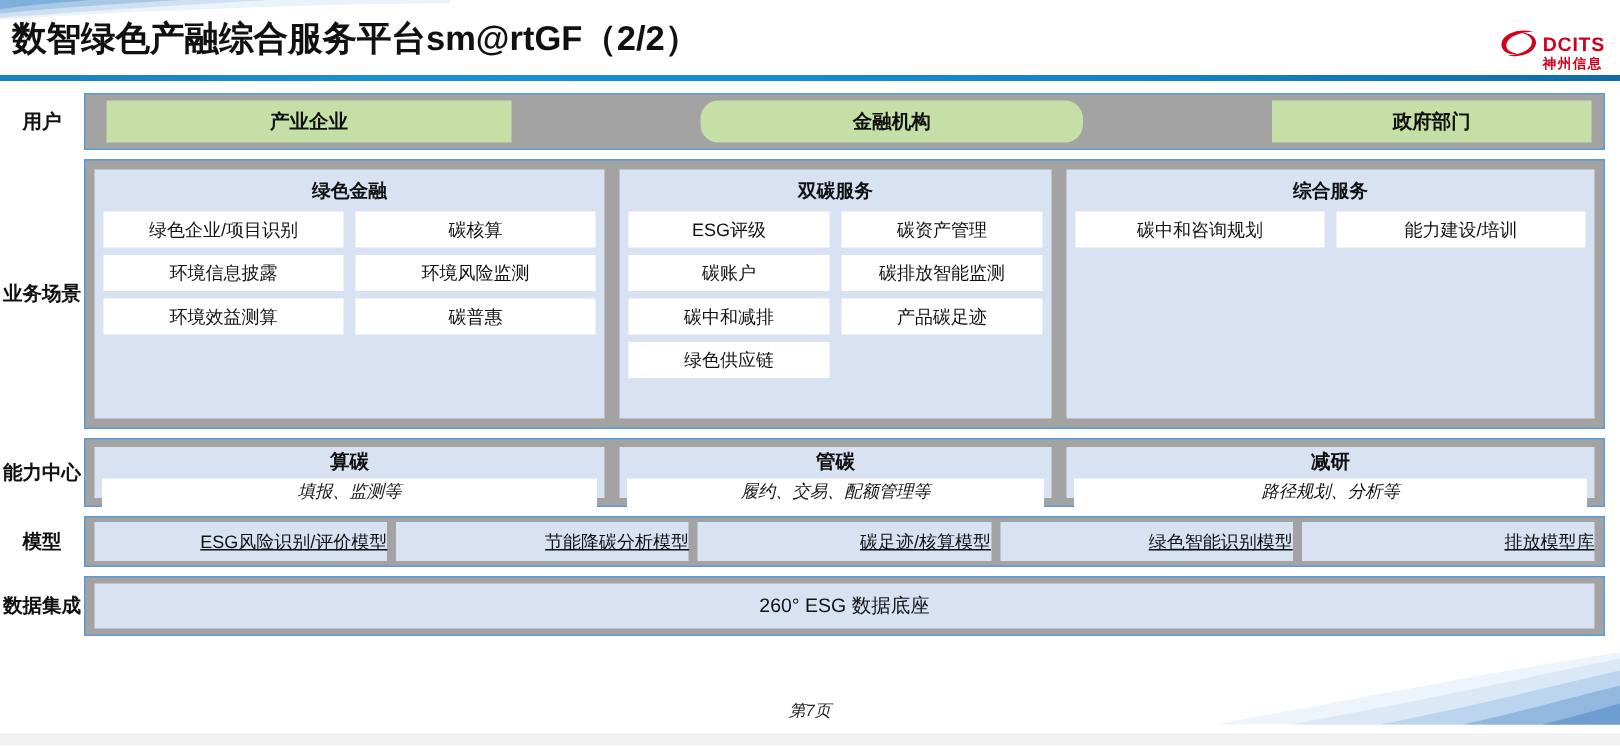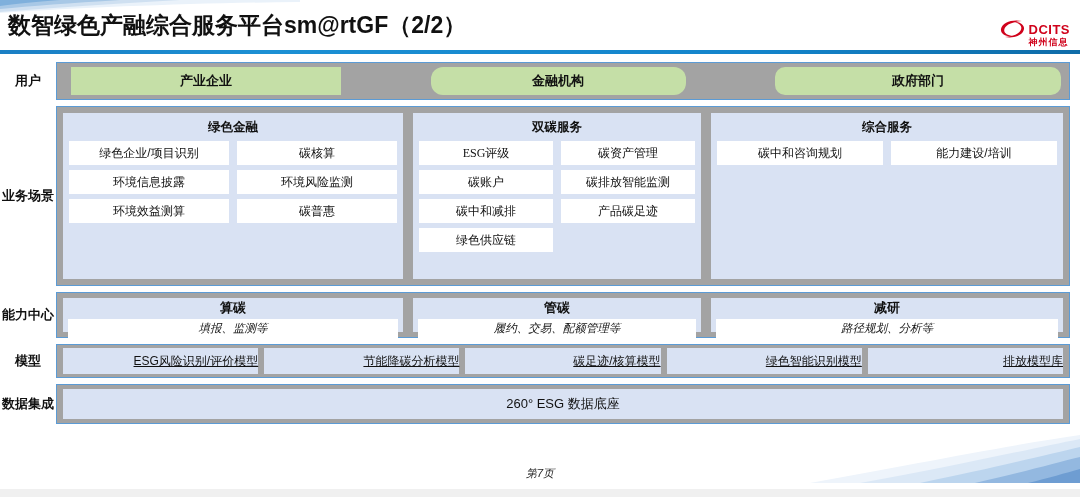--- a/index.html
+++ b/index.html
@@ -51,37 +51,37 @@
   }
 
   
   .row-user .row-body{height:38px;align-items:center;justify-content:space-between;padding:4px 6px;}
   .user-chip{
     background:#c5dfa7;height:28px;line-height:28px;text-align:center;
     font-size:13px;font-weight:bold;color:#111;
   }
   .user-chip.u1{width:270px;margin-left:8px;}
   .user-chip.u2{width:255px;border-radius:12px;}
-  .user-chip.u3{width:286px;margin-right:2px;border-radius:10px;}
+  .user-chip.u3{width:213px;margin-right:2px;}
 
   
   .row-biz .row-body{height:180px;gap:10px;padding:6px;}
   .biz-group{background:#d9e2f3;flex:1;box-sizing:border-box;padding:4px 6px 6px 6px;
     display:flex;flex-direction:column;}
   .biz-group.g1{flex:0 0 340px;}
   .biz-group.g2{flex:0 0 288px;}
   .biz-group.g3{flex:1;}
   .biz-title{font-size:12.5px;font-weight:bold;color:#111;text-align:center;margin:2px 0 5px 0;}
   .biz-items{display:flex;flex-wrap:wrap;gap:5px 8px;align-content:flex-start;}
   .biz-item{
     background:#fff;height:24px;line-height:24px;text-align:center;
     font-size:12px;color:#111;box-sizing:border-box;
   }
   .g1 .biz-item{width:calc(50% - 4px);}
-  .g2 .biz-item{width:calc(50% - 4px);font-family:Liberation Serif, serif;}
+  .g2 .biz-item{width:calc(50% - 4px);}
   .g3 .biz-item{width:calc(50% - 4px);}
 
   
   .row-cap .row-body{height:46px;gap:10px;padding:5px 6px;}
   .cap-group{background:#d9e2f3;flex:1;box-sizing:border-box;padding:2px 5px 4px 5px;}
   .cap-group.c1{flex:0 0 340px;}
   .cap-group.c2{flex:0 0 288px;}
   .cap-title{font-size:13px;font-weight:bold;color:#111;text-align:center;line-height:1.3;}
   .cap-sub{background:#fff;height:19px;line-height:19px;text-align:center;
     font-size:11.5px;font-style:italic;color:#111;margin-top:2px;}

